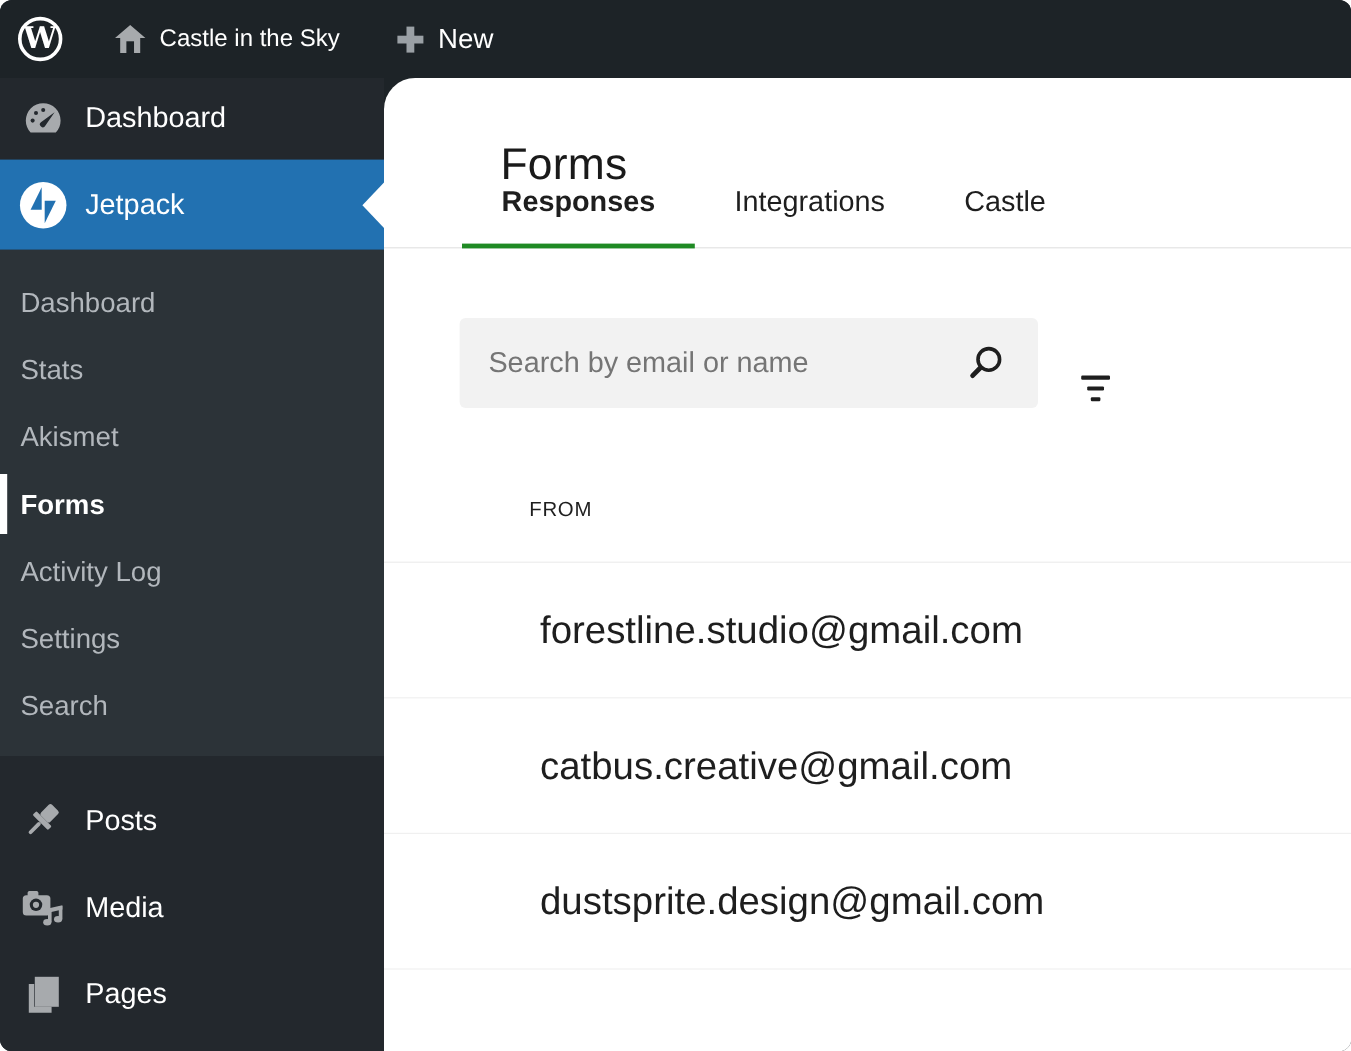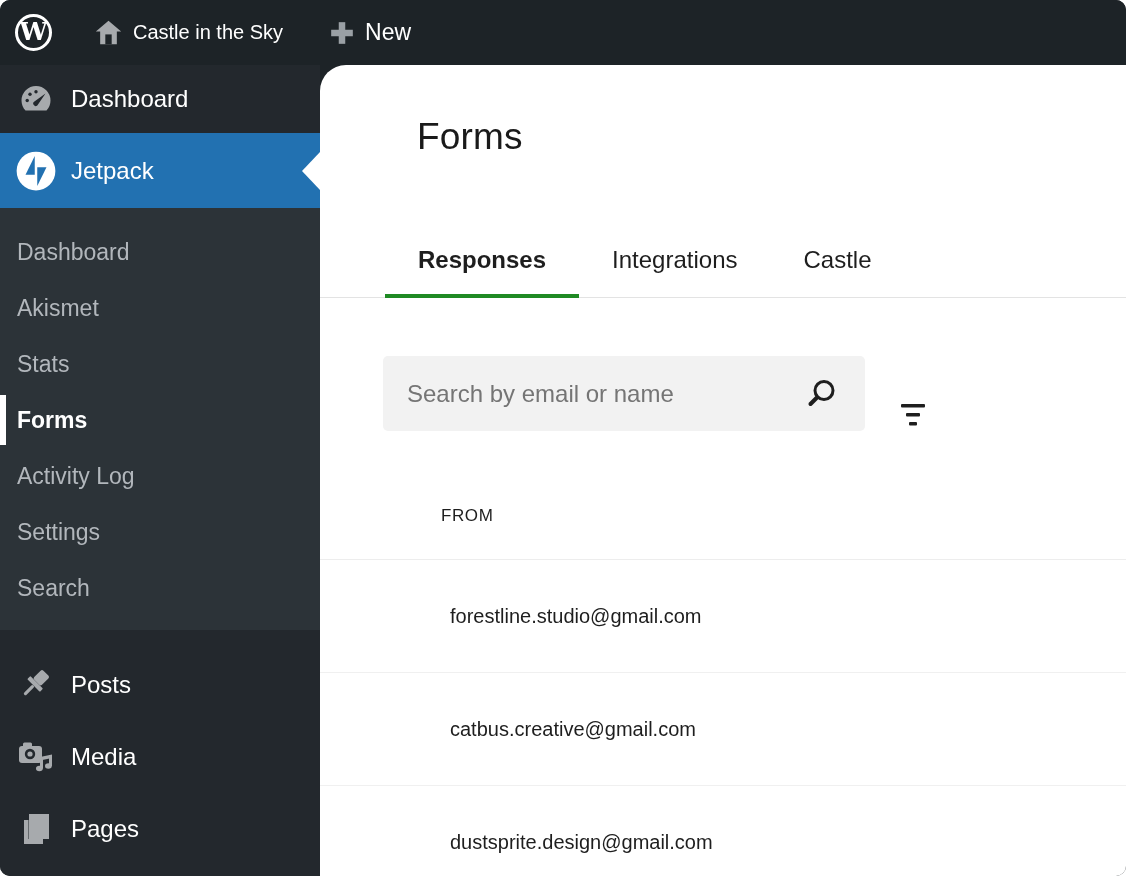--- a/index.html
+++ b/index.html
@@ -34,34 +34,34 @@
   .submenu{background:var(--submenu-bg);padding:16px 0 14px;}
   .submenu-item{height:56px;display:flex;align-items:center;padding-left:17px;color:var(--menu-text-muted);font-size:23px;position:relative;cursor:pointer;}
   .submenu-item.active{color:#fff;font-weight:700;}
   .submenu-item.active::before{content:"";position:absolute;left:0;top:3px;bottom:3px;width:6px;background:#fff;}
   .lower-menu{padding-top:19px;}
   .lower-menu .menu-item{height:72px;}
 
   
   .content{position:absolute;left:320px;top:65px;right:0;bottom:0;background:#fff;border-top-left-radius:26px;z-index:4;}
   .page-title{margin:53px 0 0 97px;font-size:37px;font-weight:400;color:#1a1a1a;letter-spacing:.2px;line-height:1;}
-  .tabs-row{display:flex;padding-left:65px;margin-top:91px;border-bottom:1px solid #e3e3e3;align-items:center;}
+  .tabs-row{display:flex;padding-left:65px;border-bottom:1px solid #e3e3e3;align-items:center;}
   .tab{padding:0 33px 23px;font-size:24px;line-height:28px;color:var(--text-dark);position:relative;cursor:pointer;}
   .tab.active{font-weight:700;}
   .tab.active::after{content:"";position:absolute;left:0;right:0;bottom:-1px;height:4px;background:var(--tab-active-green);}
   .toolbar{display:flex;align-items:flex-end;margin:58px 0 0 63px;}
   .search-box{width:482px;height:75px;background:#f2f2f2;border-radius:5px;display:flex;align-items:center;}
   .search-box input{flex:1;height:100%;background:transparent;border:none;outline:none;font-family:"Liberation Sans",sans-serif;font-size:24px;color:#333;padding-left:24px;}
   .search-box input::placeholder{color:#757575;opacity:1;}
   .search-glyph{margin-right:26px;display:flex;align-items:center;cursor:pointer;}
   .filter-btn{margin-left:34px;background:none;border:none;display:flex;align-items:center;cursor:pointer;}
   .table-header{padding:75px 0 0 121px;}
   .table-header .col-label{font-size:17px;font-weight:500;letter-spacing:.6px;color:var(--text-dark);line-height:20px;}
   .table-header-border{margin-top:33px;border-bottom:1px solid #ededed;}
-  .table-row{height:113px;display:flex;align-items:center;padding-left:130px;border-bottom:1px solid #f0f0f0;font-size:20px;color:var(--text-dark);cursor:pointer;}
+  .table-row{height:113px;display:flex;align-items:center;padding-left:130px;border-bottom:1px solid #f0f0f0;font-size:32px;color:var(--text-dark);cursor:pointer;}
 </style>
 </head>
 <body>
 
 <div class="screen">
 
   <div class="topbar">
     <div class="wp-logo">W</div>
     <span class="tb-home">
       <svg width="31" height="30" viewBox="0 0 32 32">
@@ -103,24 +103,24 @@
         </svg>
       </span>
       <span class="mi-label">Jetpack</span>
     </div>
 
     <div class="submenu">
       <div class="submenu-item">
           <span>Dashboard</span>
         </div>
       <div class="submenu-item">
+          <span>Stats</span>
+        </div>
+      <div class="submenu-item">
           <span>Akismet</span>
-        </div>
-      <div class="submenu-item">
-          <span>Stats</span>
         </div>
       <div class="submenu-item active">
           <span>Forms</span>
         </div>
       <div class="submenu-item">
           <span>Activity Log</span>
         </div>
       <div class="submenu-item">
           <span>Settings</span>
         </div>

